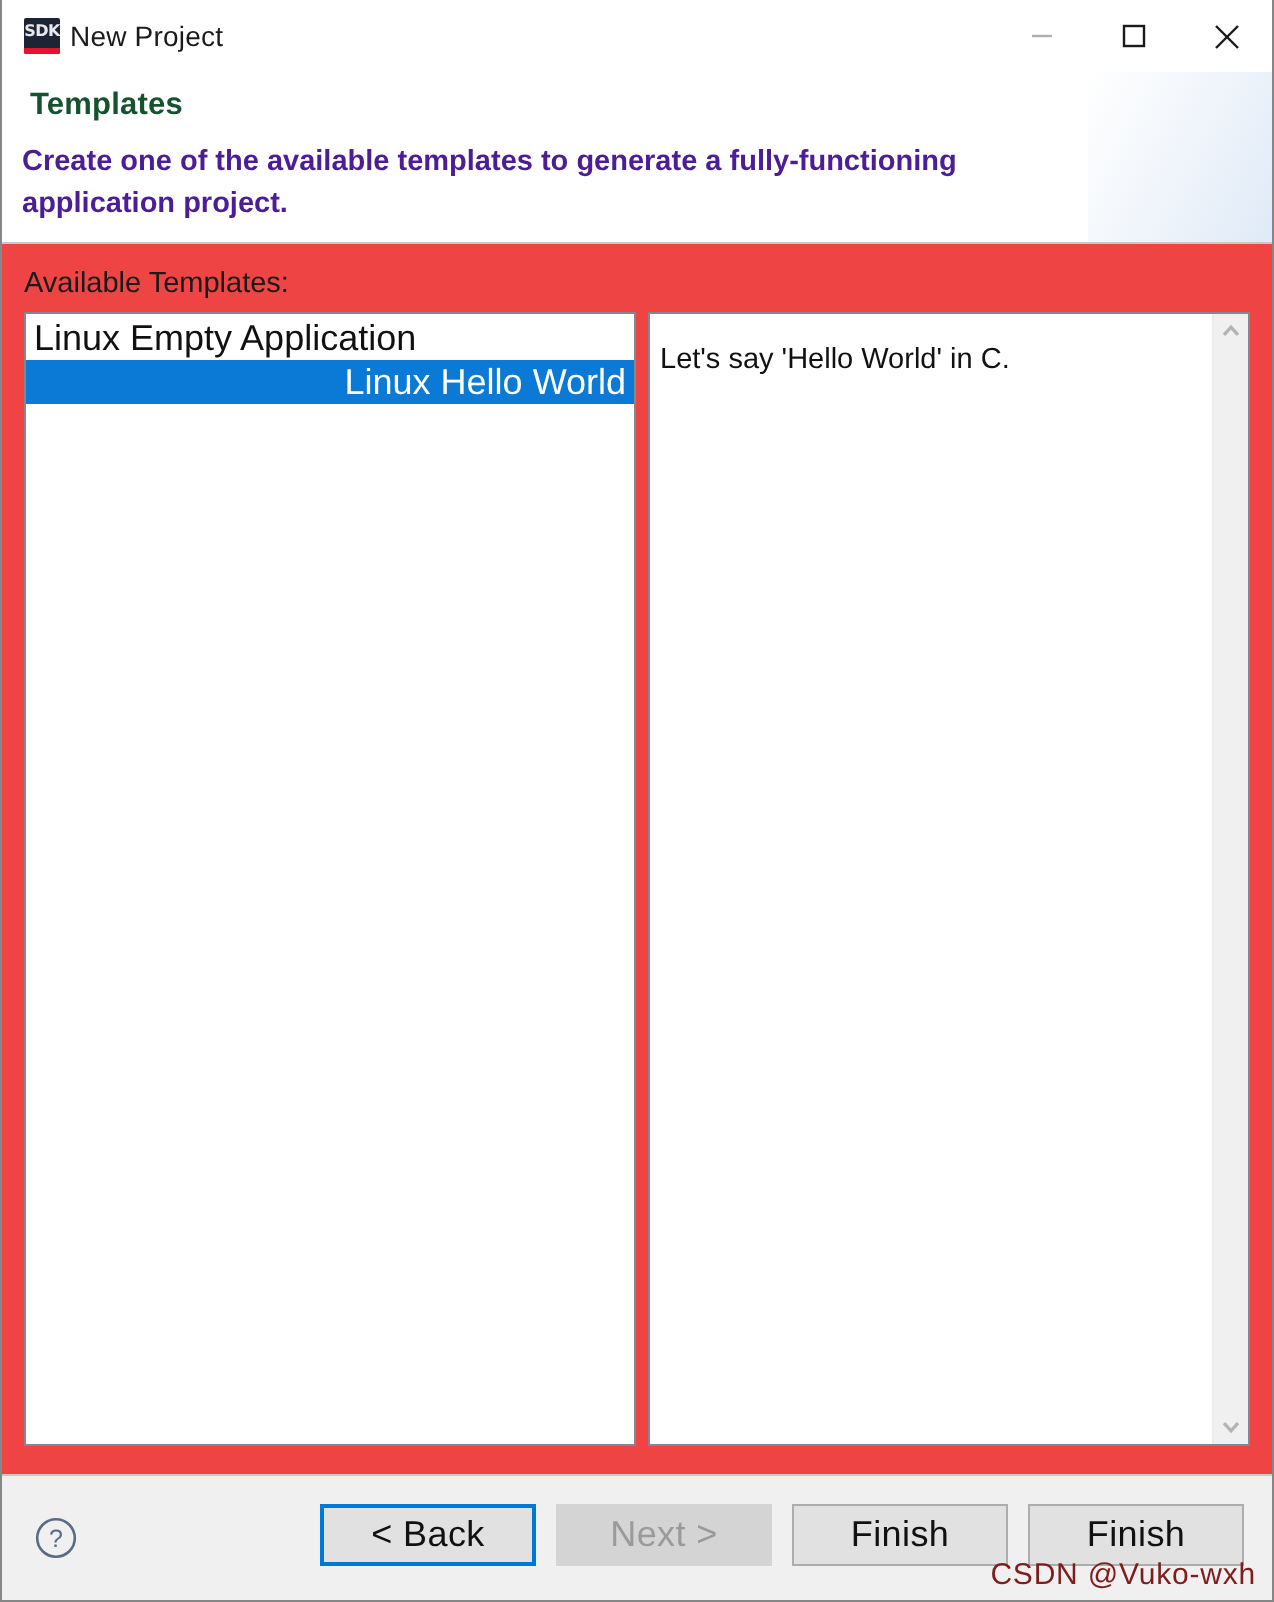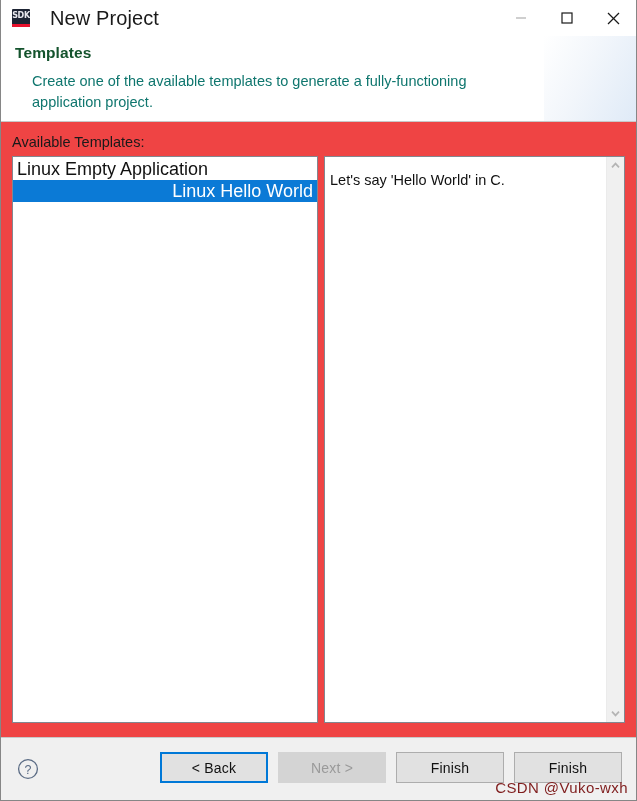--- a/index.html
+++ b/index.html
@@ -61,22 +61,22 @@
   }
   .app-icon .red-bar {
     position: absolute;
     left: 0;
     bottom: 0;
     width: 100%;
     height: 3px;
     background: #e8112d;
   }
   .title-text {
-    margin-left: 20px;
-    font-size: 20px;
+    margin-left: 5px;
+    font-size: 14px;
     color: #1a1a1a;
     letter-spacing: 0.1px;
   }
   .win-controls {
     position: absolute;
     right: 0;
     top: 0;
     height: 36px;
     display: flex;
   }
@@ -102,25 +102,26 @@
     border-bottom: 1px solid #c8c8c8;
   }
   .header-title {
     margin: 0 0 0 14px;
     font-size: 15.5px;
     font-weight: bold;
     color: #14532d;
     letter-spacing: 0.1px;
   }
   .header-desc {
-    margin: 9px 100px 0 31px;
+    margin: 9px 100px 0 10px;
     font-size: 14.5px;
-    color: #0f766e;
+    color: #4c1d95;
     line-height: 21px;
     max-width: 500px;
+    font-weight: bold;
   }
   .header-banner {
     position: absolute;
     right: 0;
     top: 0;
     width: 92px;
     height: 85px;
     overflow: hidden;
   }
   .header-banner .bg {
@@ -239,21 +240,21 @@
     position: absolute;
     right: 14px;
     top: 14px;
     display: flex;
     gap: 10px;
   }
   .btn {
     width: 108px;
     height: 31px;
     box-sizing: border-box;
-    font-size: 14px;
+    font-size: 18px;
     color: #111111;
     background: #e1e1e1;
     border: 1px solid #adadad;
     display: flex;
     align-items: center;
     justify-content: center;
     letter-spacing: 0.2px;
   }
   .btn.focused {
     border: 2px solid #0078d7;

